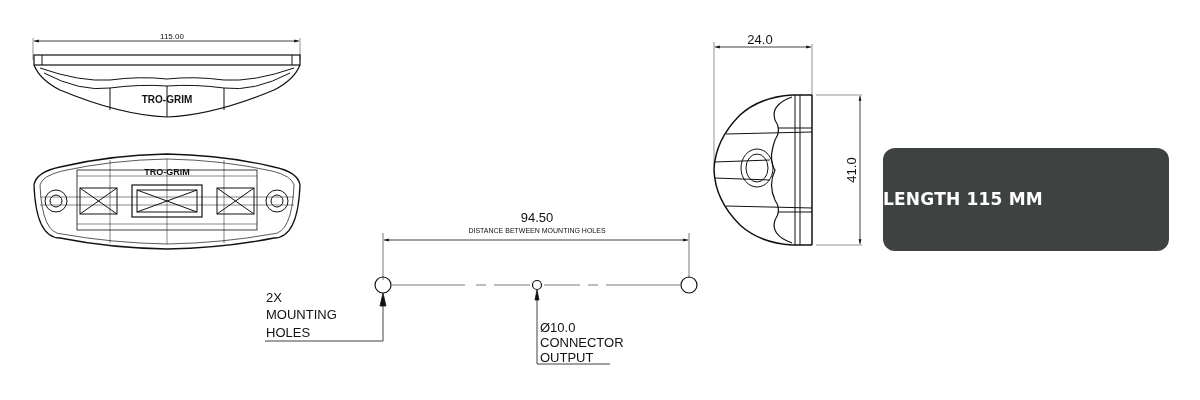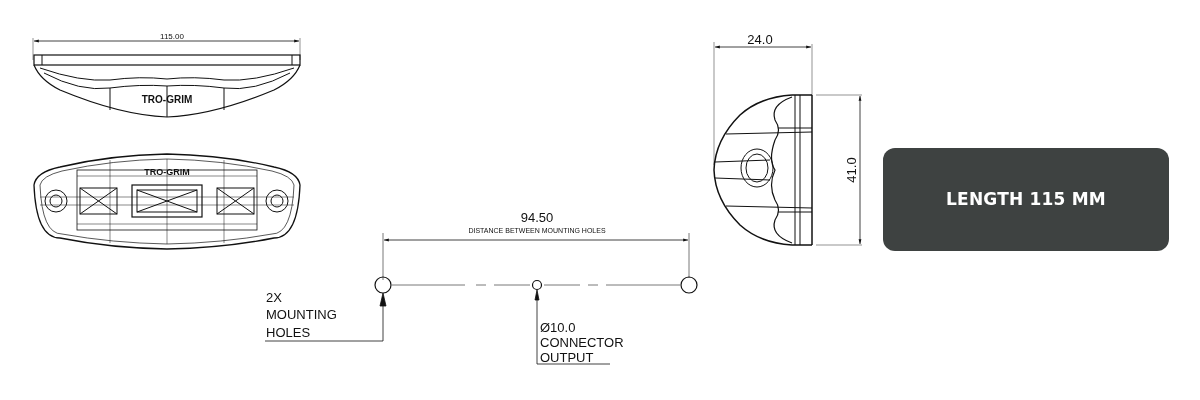--- a/index.html
+++ b/index.html
@@ -1,19 +1,19 @@
 <!DOCTYPE html>
 <html><head>
 <meta charset="utf-8">
 <style>
   html,body{margin:0;padding:0;background:#ffffff;}
   body{width:1200px;height:400px;position:relative;overflow:hidden;font-family:"Liberation Sans",sans-serif;color:#111;}
   svg{position:absolute;left:0;top:0;}
   .t{font-family:"Liberation Sans",sans-serif;fill:#111;}
-  .spec-box{position:absolute;left:883px;top:148px;width:286px;height:103px;background:#3e4241;border-radius:12px;display:flex;flex-direction:column;justify-content:center;align-items:center;}
+  .spec-box{position:absolute;left:883px;top:148px;width:286px;height:103px;background:#3e4241;border-radius:12px;display:flex;flex-direction:column;justify-content:center;}
   .spec-line{color:#fff;font-family:"DejaVu Sans",sans-serif;font-weight:bold;font-size:17px;line-height:29px;letter-spacing:0.2px;}
 </style>
 </head>
 <body>
 
 <svg width="1200" height="400" viewBox="0 0 1200 400" xmlns="http://www.w3.org/2000/svg">
   <defs>
     <marker id="arr" viewBox="0 0 10 10" refX="10" refY="5" markerWidth="10" markerHeight="6" orient="auto-start-reverse">
       <path d="M0,2 L10,5 L0,8 z" fill="#111"></path>
     </marker>

